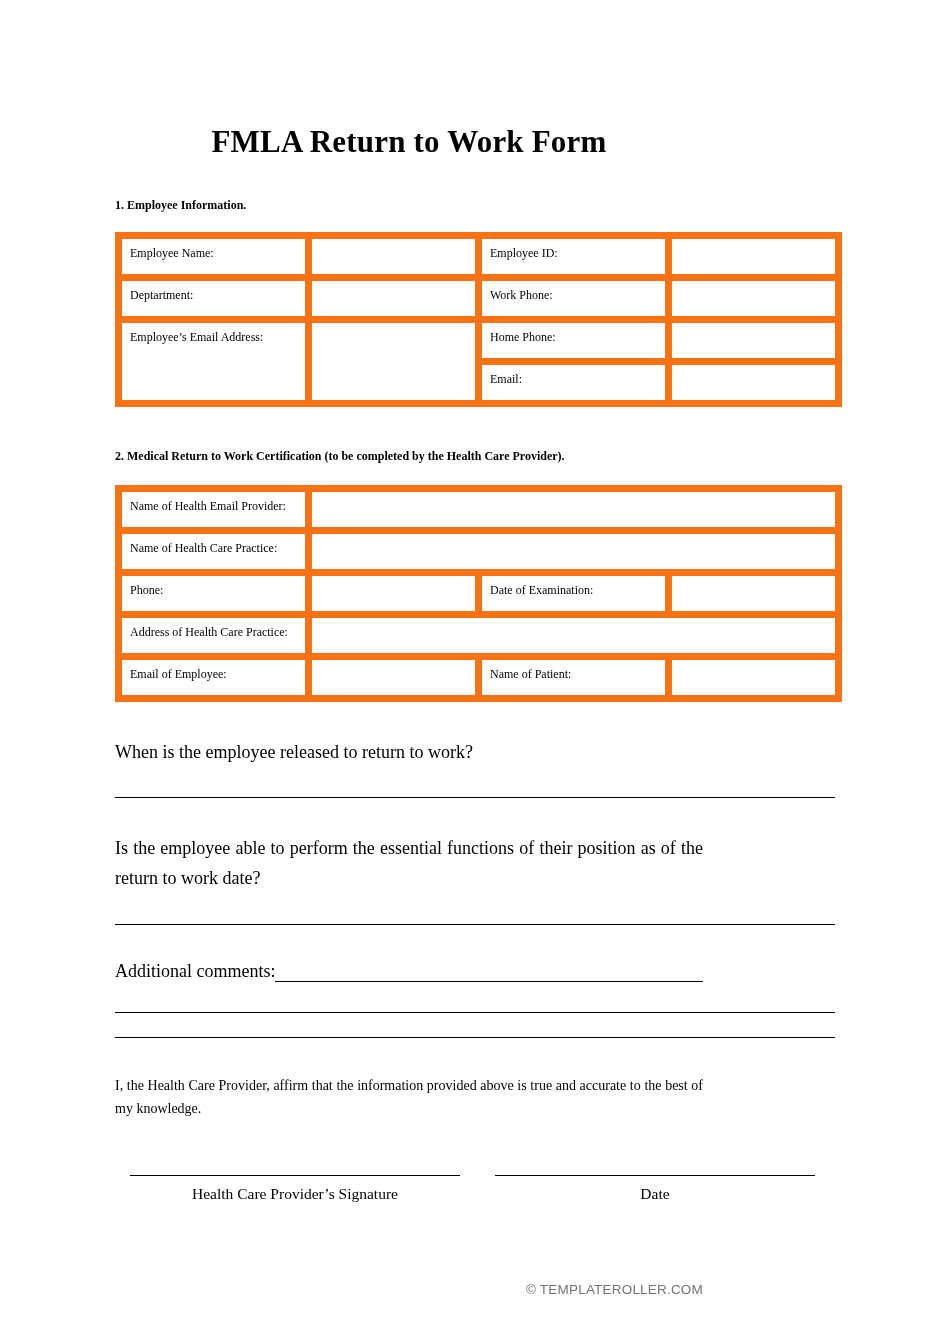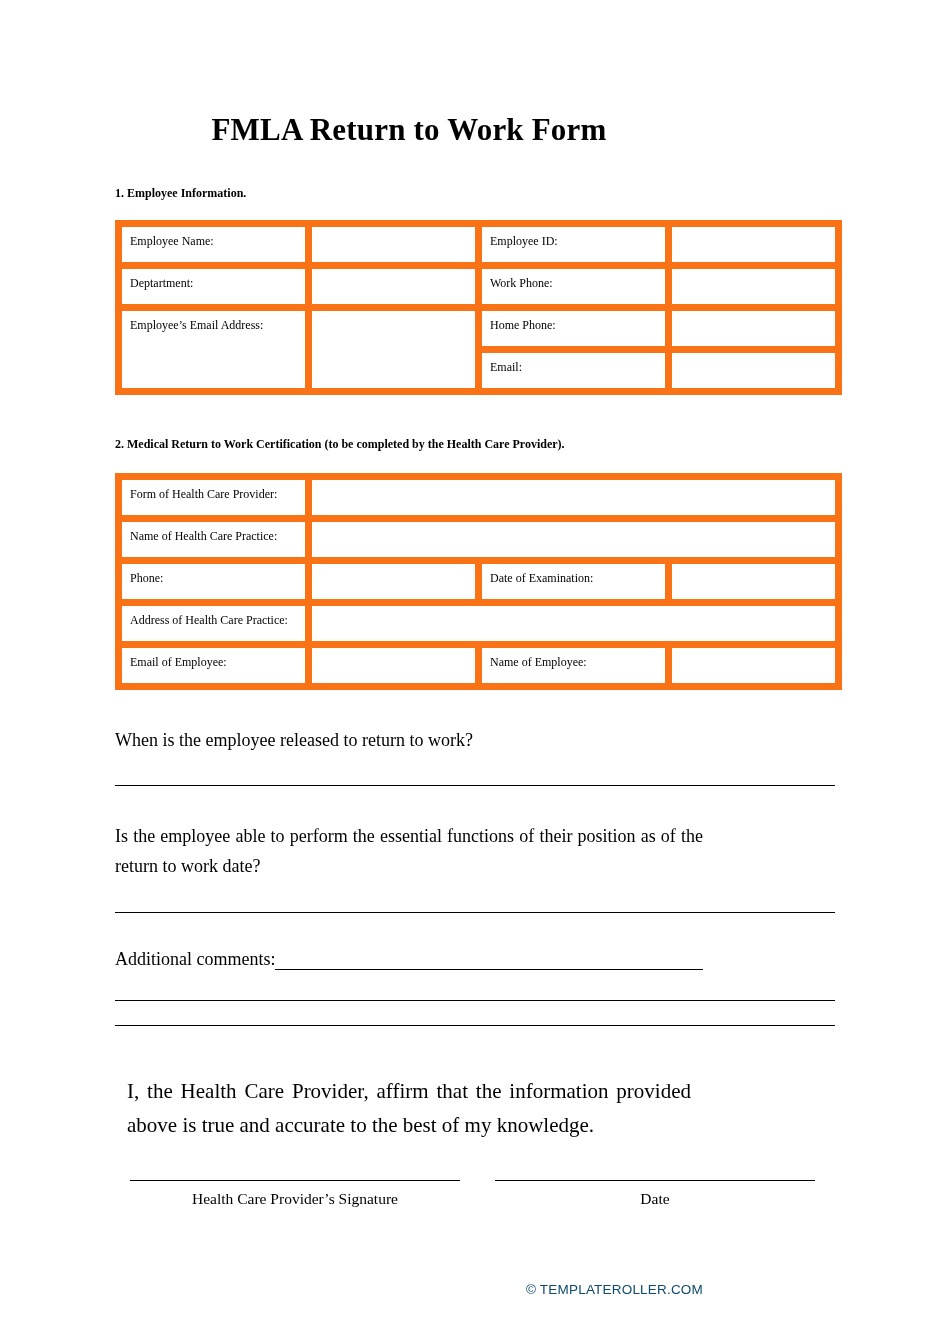--- a/index.html
+++ b/index.html
@@ -13,21 +13,21 @@
     position: relative;
     font-family: "Liberation Serif", serif;
     color: #000000;
     overflow: hidden;
   }
   .page {
     position: relative;
     width: 818px;
     height: 1343px;
     box-sizing: border-box;
-    padding: 0 115px;
+    padding: 12px 115px;
   }
   .doc-title {
     text-align: center;
     font-size: 31px;
     font-weight: bold;
     letter-spacing: 0.2px;
     margin: 0;
     padding-top: 112px;
   }
   .section-heading {
@@ -81,29 +81,29 @@
   .inline-line-row .label {
     font-size: 18px;
     white-space: nowrap;
   }
   .inline-line-row .fill {
     flex: 1;
     border-bottom: 1px solid #000;
     height: 13px;
   }
   .affirm {
-    font-size: 21px;
-    margin: 12px;
+    font-size: 14px;
+    margin: 0;
     padding-top: 36px;
     line-height: 1.65;
     text-align: justify;
   }
   .sign-row {
     display: flex;
-    margin-top: 37px;
+    margin-top: 55px;
     width: 720px;
   }
   .sign-block {
     width: 50%;
     text-align: center;
   }
   .sign-line {
     border-bottom: 1px solid #000;
     height: 0;
     margin: 0 auto;
@@ -113,21 +113,21 @@
   .sign-caption {
     font-size: 15.5px;
     padding-top: 9px;
   }
   .footer {
     position: absolute;
     right: 115px;
     bottom: 46px;
     font-size: 13.5px;
     font-family: "Liberation Sans", sans-serif;
-    color: #0c4a6e;
+    color: #737373;
     letter-spacing: 0.2px;
   }
 </style>
 </head>
 <body>
 
 <div class="page">
 
   <h1 class="doc-title">FMLA Return to Work Form</h1>
 
@@ -170,41 +170,41 @@
 
   <table class="form-table">
     <colgroup>
       <col style="width:190px">
       <col style="width:170px">
       <col style="width:190px">
       <col style="width:170px">
     </colgroup>
     <tbody>
       <tr>
-        <td class="lbl tall">Form of Health Care Provider:</td>
+        <td class="lbl tall">Name of Health Email Provider:</td>
         <td class="val" colspan="3"></td>
       </tr>
       <tr>
         <td class="lbl tall">Name of Health Care Practice:</td>
         <td class="val" colspan="3"></td>
       </tr>
       <tr>
         <td class="lbl">Phone:</td>
         <td class="val"></td>
         <td class="lbl">Date of Examination:</td>
         <td class="val"></td>
       </tr>
       <tr>
         <td class="lbl tall">Address of Health Care Practice:</td>
         <td class="val" colspan="3"></td>
       </tr>
       <tr>
         <td class="lbl">Email of Employee:</td>
         <td class="val"></td>
-        <td class="lbl">Name of Employee:</td>
+        <td class="lbl">Name of Patient:</td>
         <td class="val"></td>
       </tr>
     </tbody>
   </table>
 
   <p class="q-text nojust">When is the employee released to return to work?</p>
   <div class="rule"></div>
 
   <p class="q-text">Is the employee able to perform the essential functions of their position as of the return to work date?</p>
   <div class="rule"></div>

